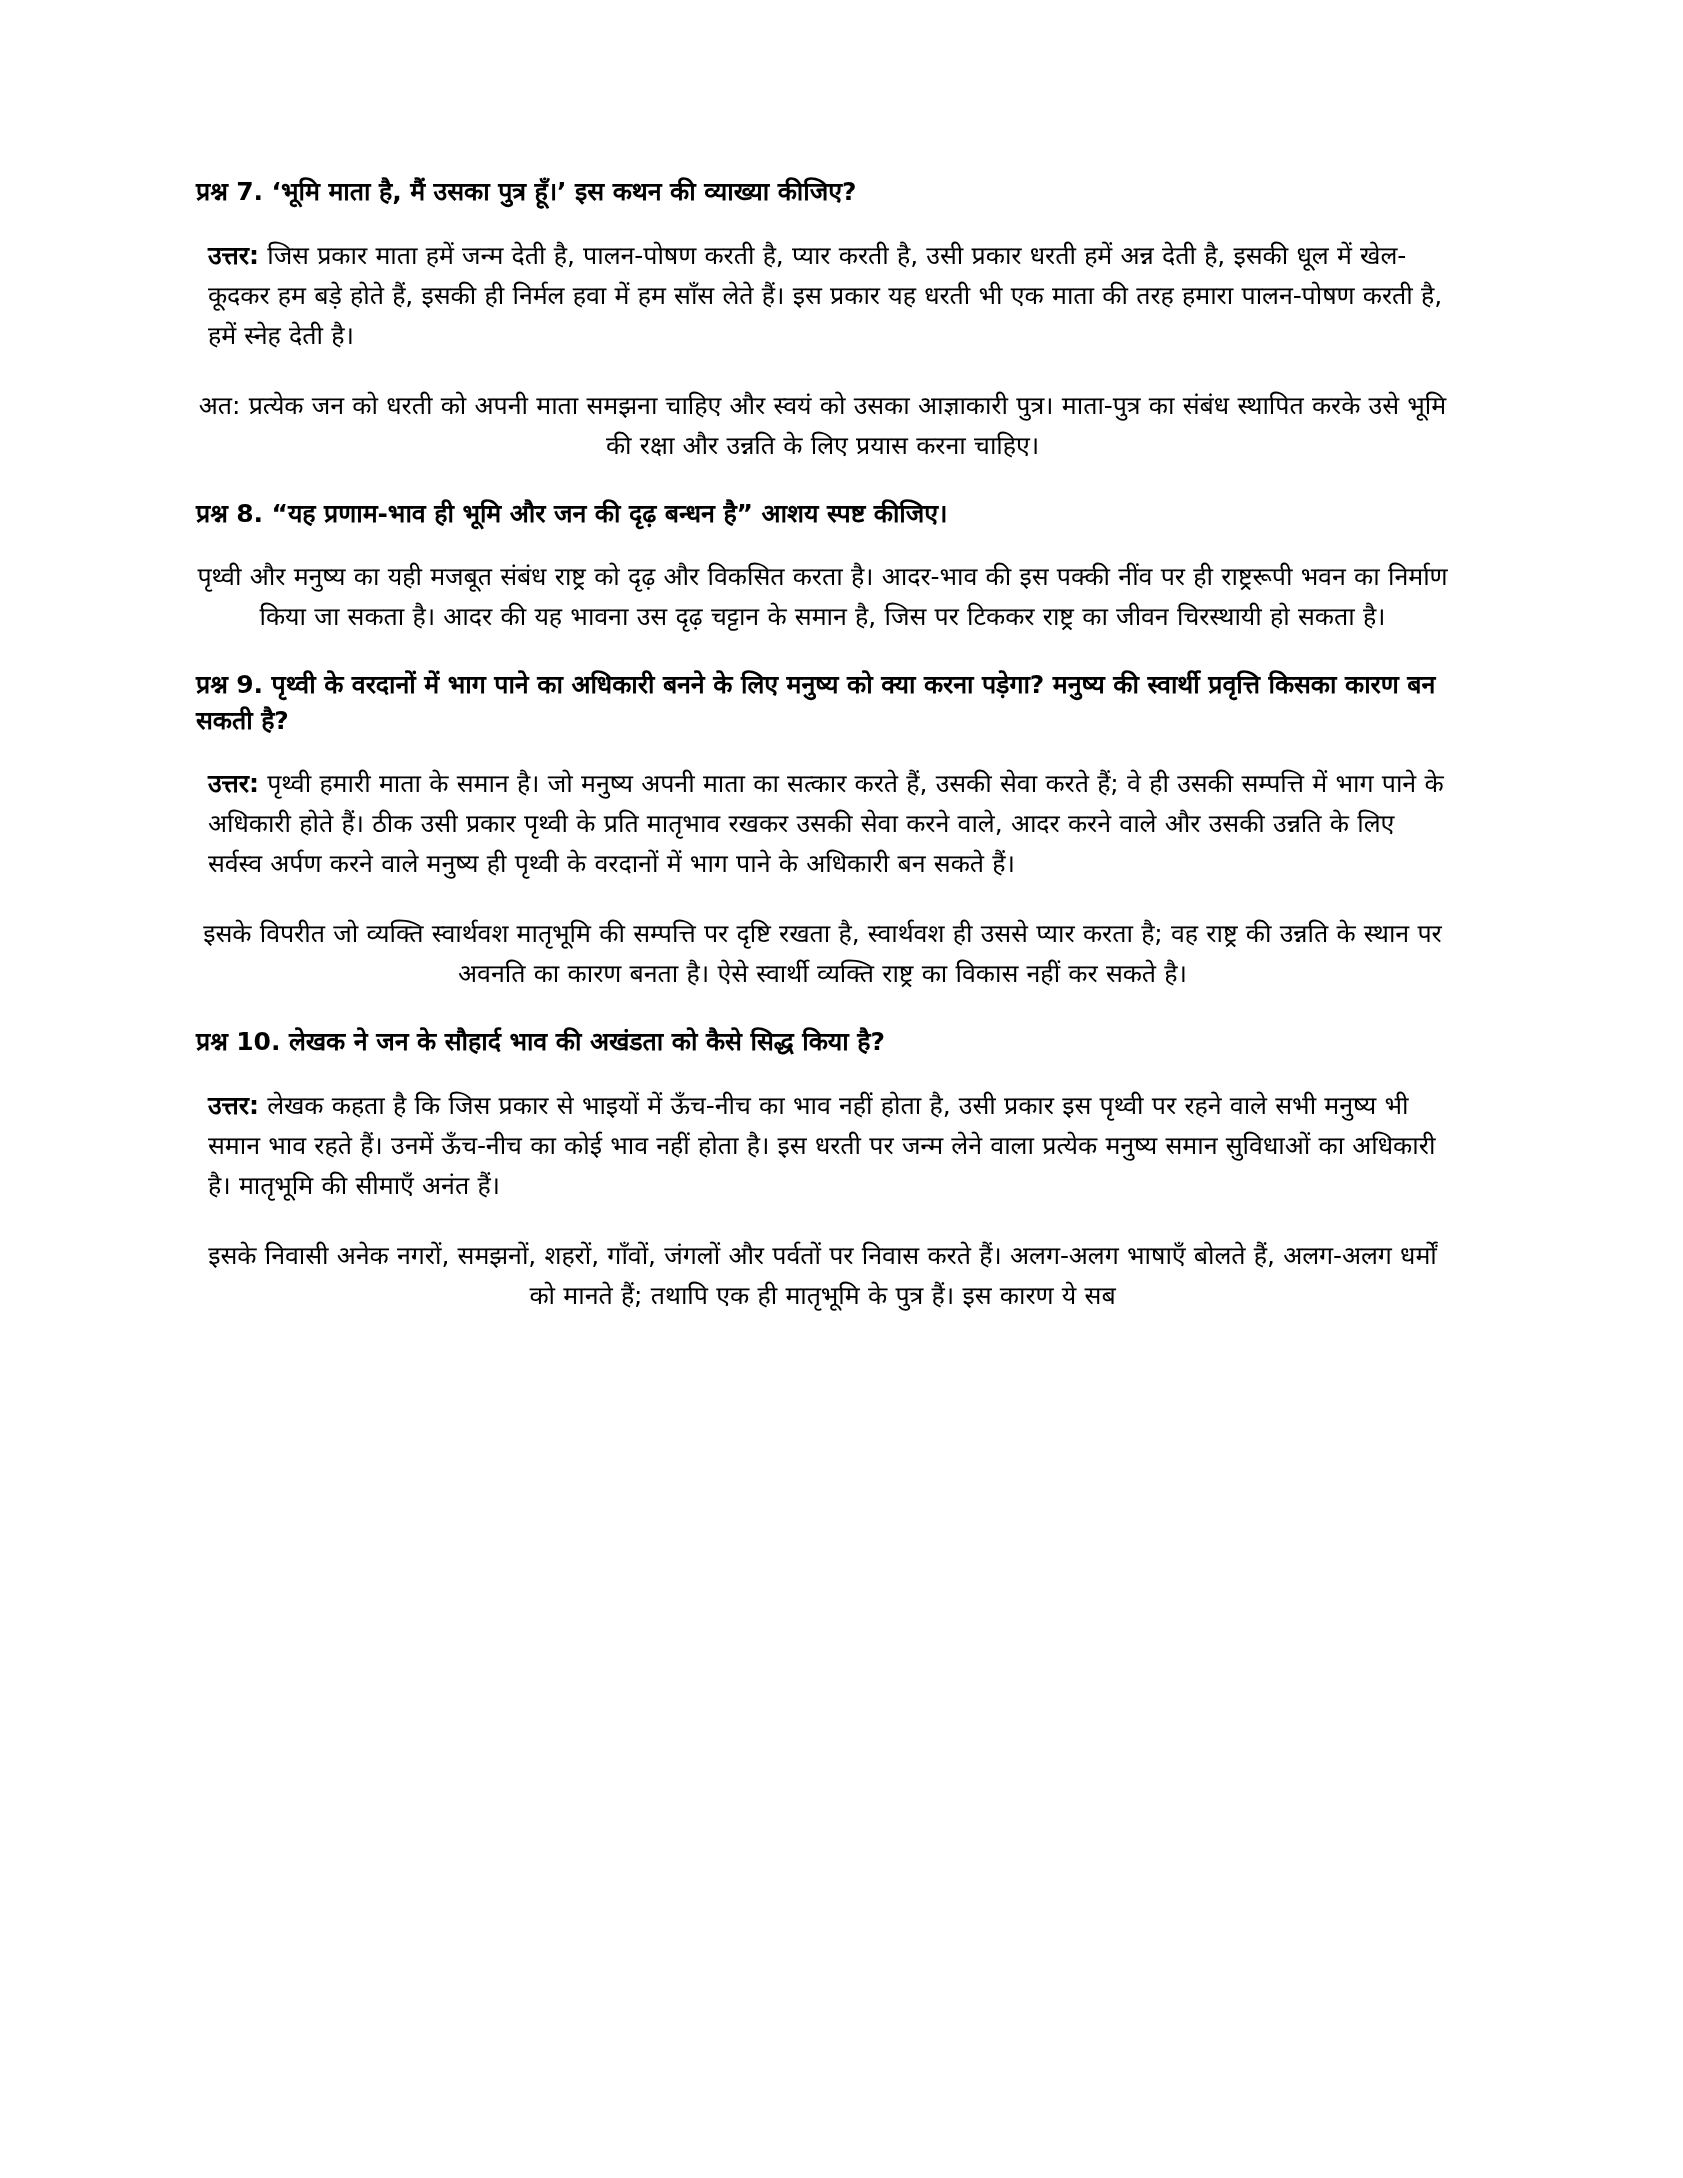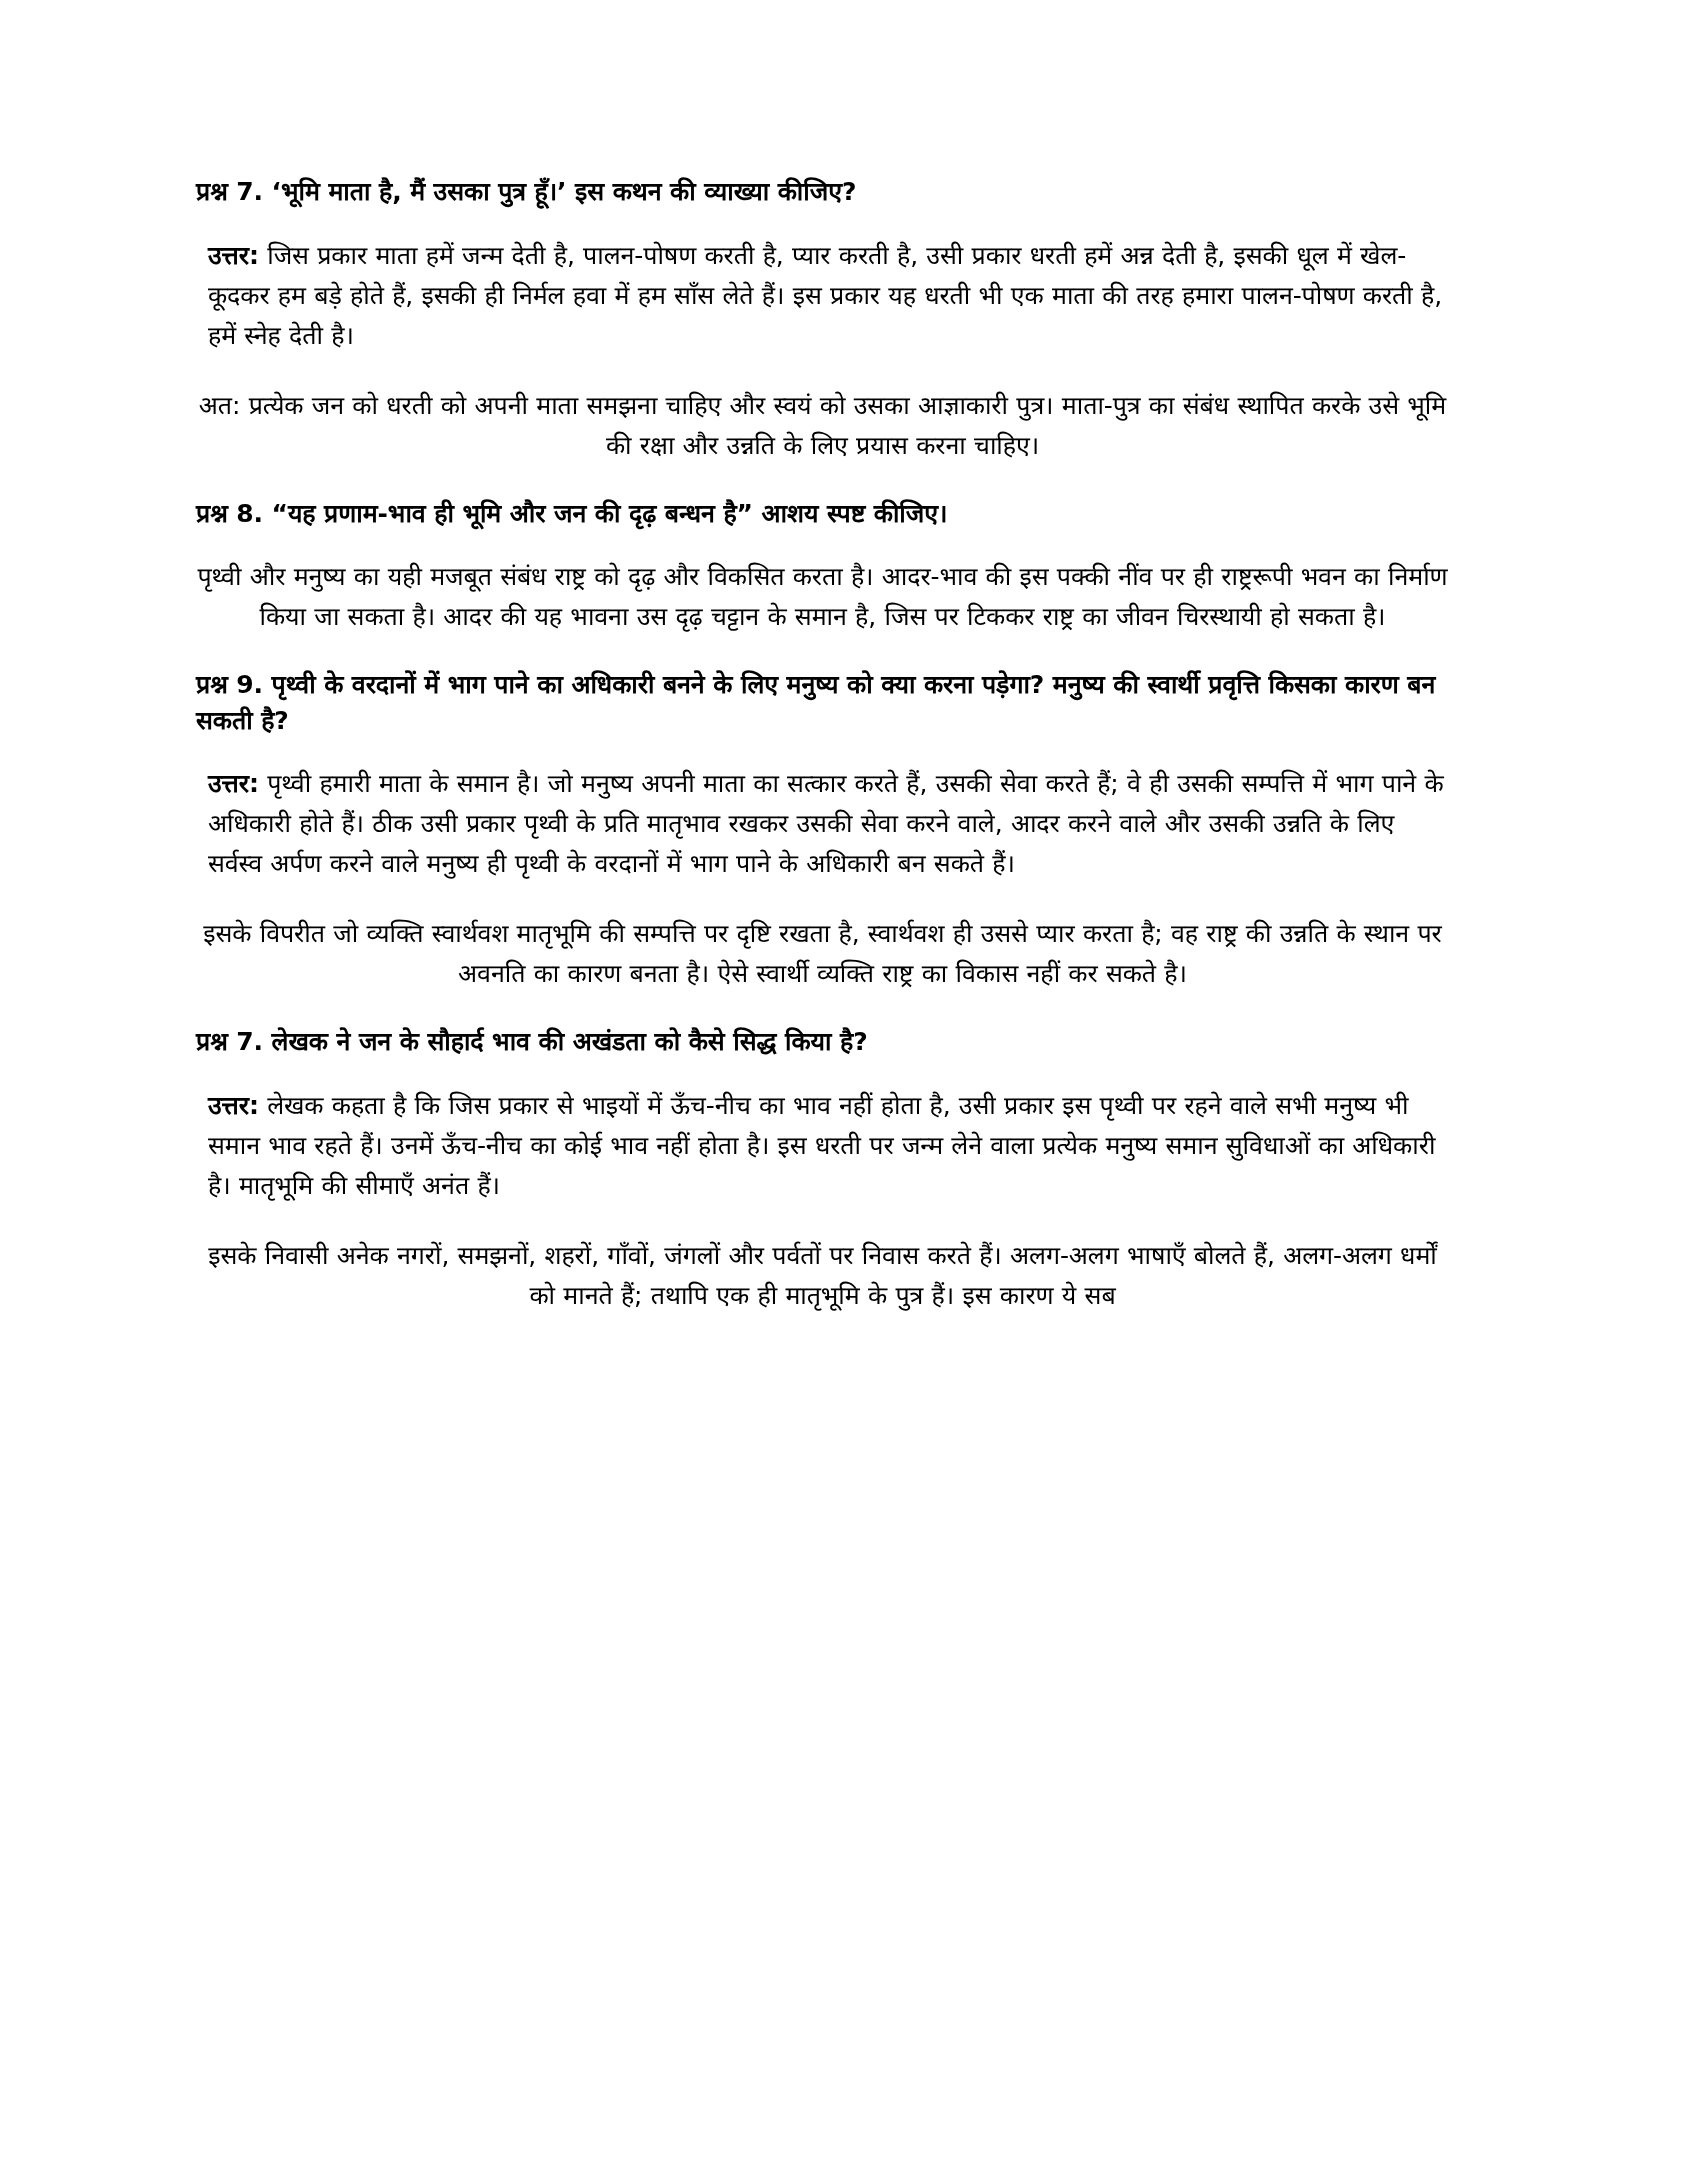--- a/index.html
+++ b/index.html
@@ -85,20 +85,20 @@
       <p class="para">पृथ्वी और मनुष्य का यही मजबूत संबंध राष्ट्र को दृढ़ और विकसित करता है। आदर-भाव की इस पक्की नींव पर ही राष्ट्ररूपी भवन का निर्माण किया जा सकता है। आदर की यह भावना उस दृढ़ चट्टान के समान है, जिस पर टिककर राष्ट्र का जीवन चिरस्थायी हो सकता है।</p>
     </div>
 
     <div class="qa-block">
       <p class="question gap-before-q">प्रश्न 9. पृथ्वी के वरदानों में भाग पाने का अधिकारी बनने के लिए मनुष्य को क्या करना पड़ेगा? मनुष्य की स्वार्थी प्रवृत्ति किसका कारण बन सकती है?</p>
       <p class="answer"><span class="ans-label">उत्तर:</span> <span>पृथ्वी हमारी माता के समान है। जो मनुष्य अपनी माता का सत्कार करते हैं, उसकी सेवा करते हैं; वे ही उसकी सम्पत्ति में भाग पाने के अधिकारी होते हैं। ठीक उसी प्रकार पृथ्वी के प्रति मातृभाव रखकर उसकी सेवा करने वाले, आदर करने वाले और उसकी उन्नति के लिए सर्वस्व अर्पण करने वाले मनुष्य ही पृथ्वी के वरदानों में भाग पाने के अधिकारी बन सकते हैं।</span></p>
       <p class="para">इसके विपरीत जो व्यक्ति स्वार्थवश मातृभूमि की सम्पत्ति पर दृष्टि रखता है, स्वार्थवश ही उससे प्यार करता है; वह राष्ट्र की उन्नति के स्थान पर अवनति का कारण बनता है। ऐसे स्वार्थी व्यक्ति राष्ट्र का विकास नहीं कर सकते है।</p>
     </div>
 
     <div class="qa-block">
-      <p class="question gap-before-q">प्रश्न 7. लेखक ने जन के सौहार्द भाव की अखंडता को कैसे सिद्ध किया है?</p>
+      <p class="question gap-before-q">प्रश्न 10. लेखक ने जन के सौहार्द भाव की अखंडता को कैसे सिद्ध किया है?</p>
       <p class="answer"><span class="ans-label">उत्तर:</span> <span>लेखक कहता है कि जिस प्रकार से भाइयों में ऊँच-नीच का भाव नहीं होता है, उसी प्रकार इस पृथ्वी पर रहने वाले सभी मनुष्य भी समान भाव रहते हैं। उनमें ऊँच-नीच का कोई भाव नहीं होता है। इस धरती पर जन्म लेने वाला प्रत्येक मनुष्य समान सुविधाओं का अधिकारी है। मातृभूमि की सीमाएँ अनंत हैं।</span></p>
       <p class="para">इसके निवासी अनेक नगरों, समझनों, शहरों, गाँवों, जंगलों और पर्वतों पर निवास करते हैं। अलग-अलग भाषाएँ बोलते हैं, अलग-अलग धर्मों को मानते हैं; तथापि एक ही मातृभूमि के पुत्र हैं। इस कारण ये सब</p>
     </div>
 
   </div>
 </div>
 
 
 </body></html>

